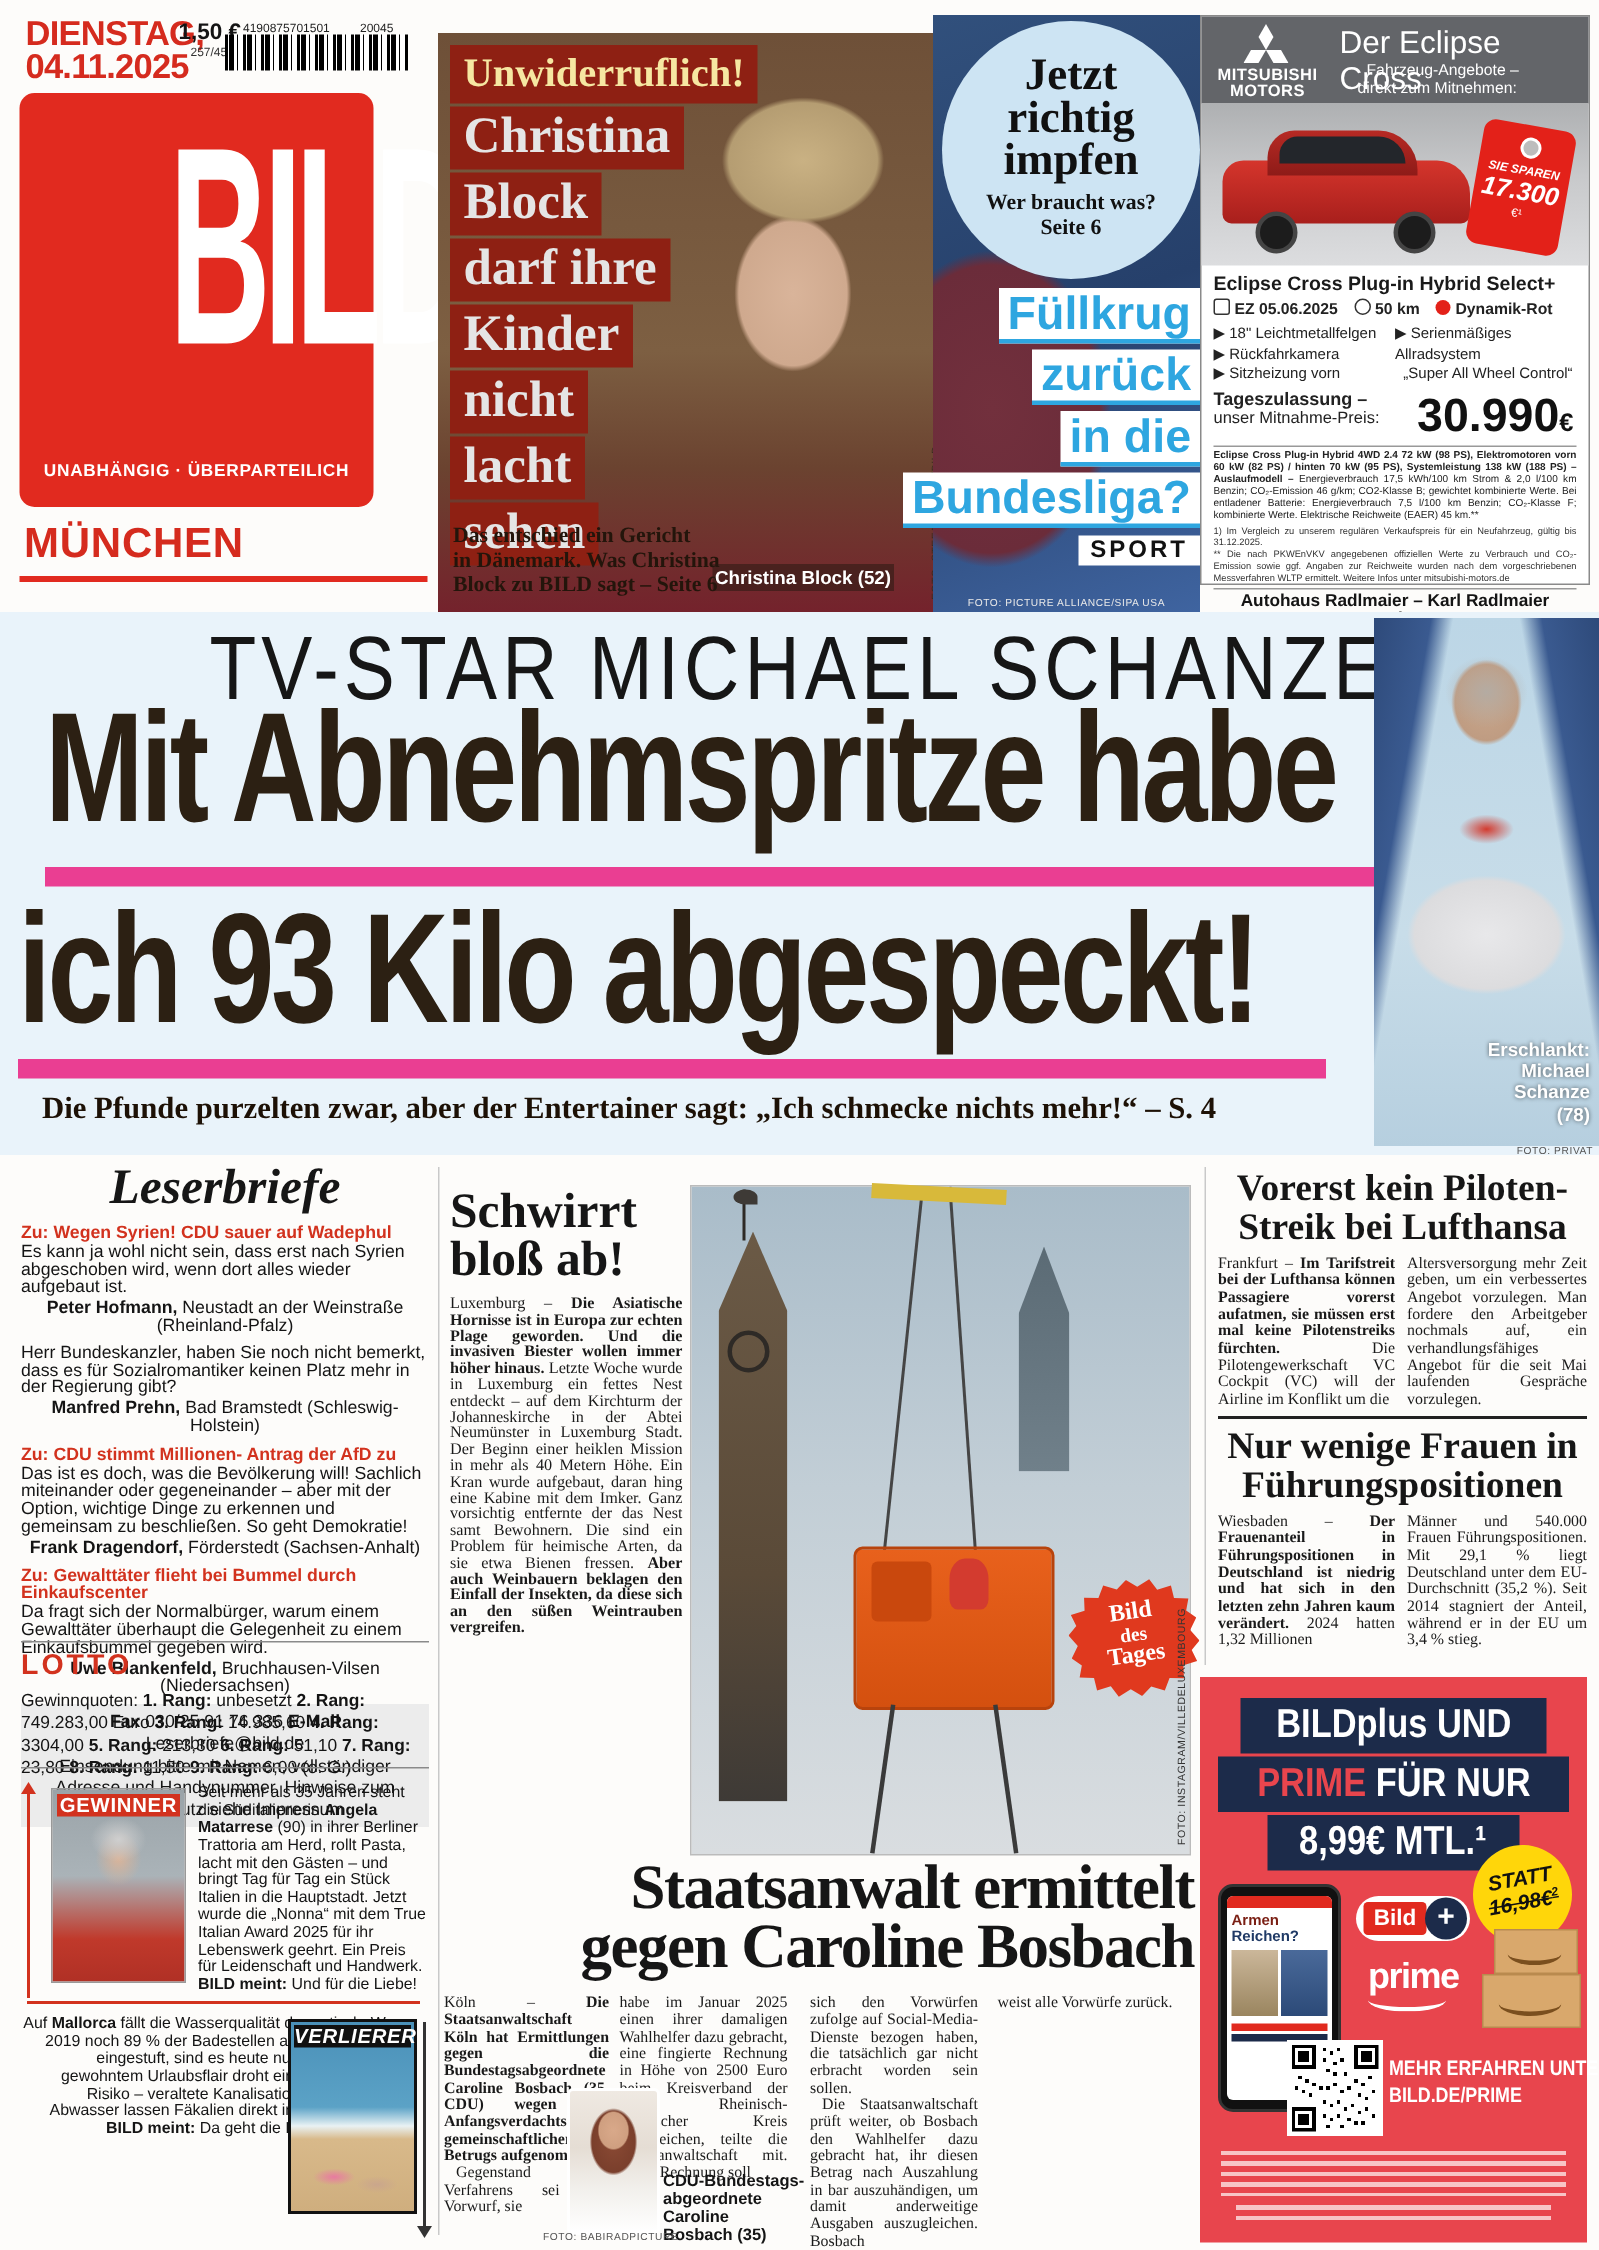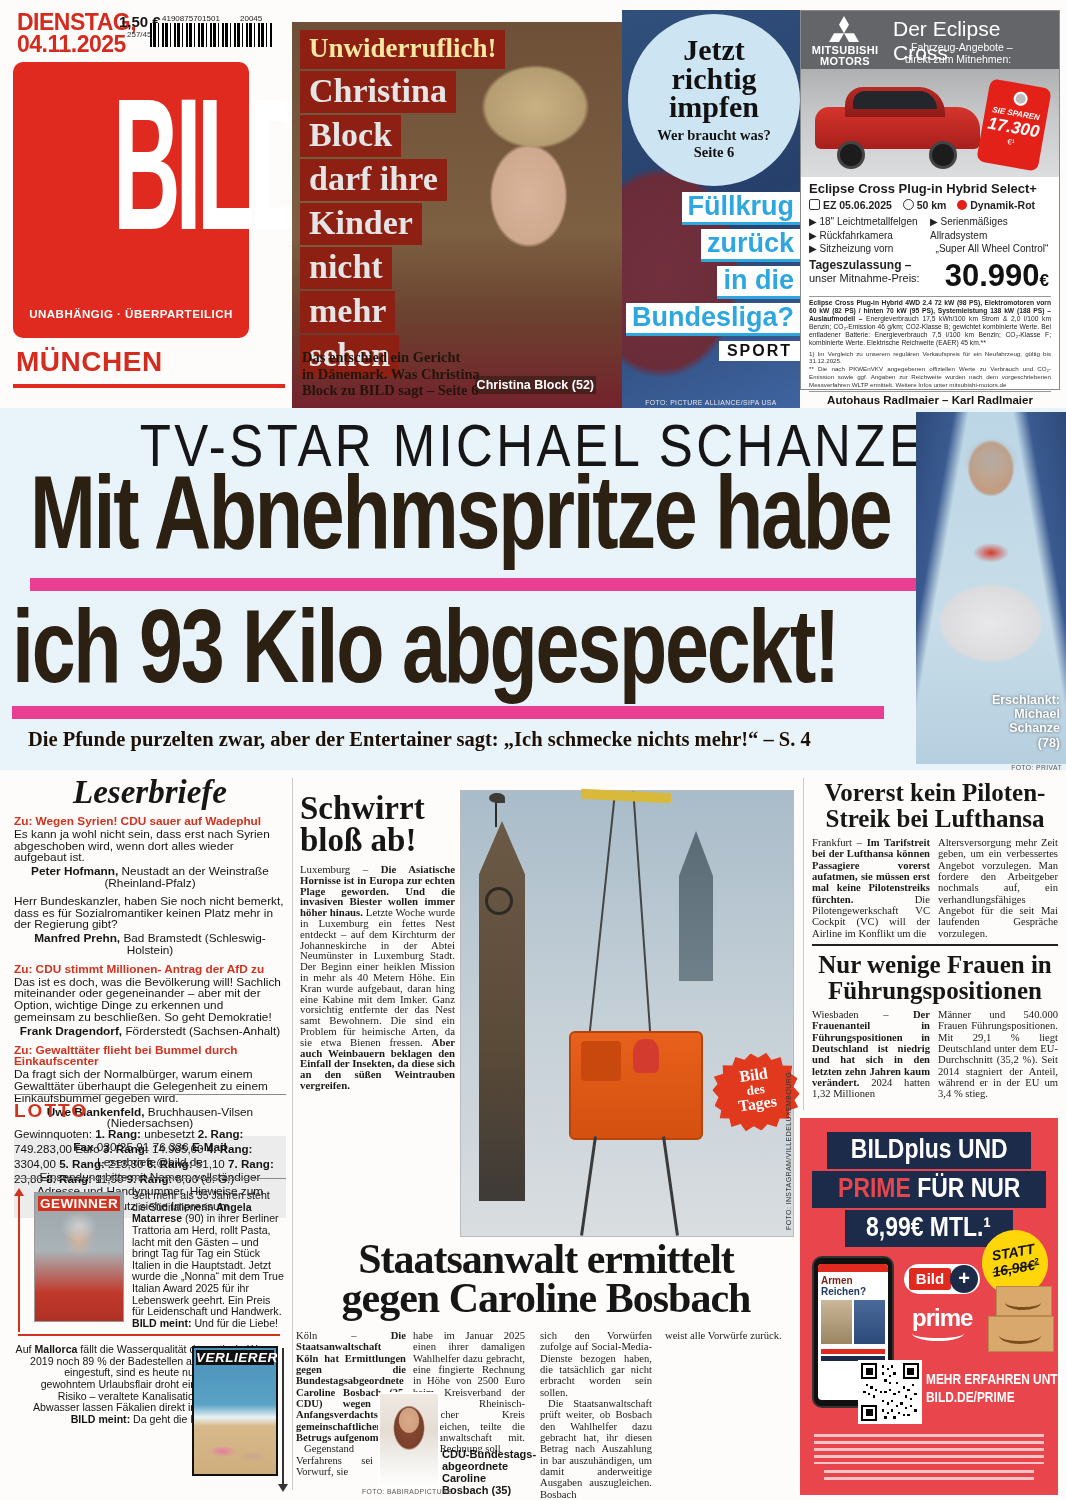--- a/index.html
+++ b/index.html
@@ -28,21 +28,21 @@
              padding:3px 9px 5px 9px;margin-top:2px;}
   .chr-kicker{display:table;background:#8e2013;color:#f6e7a2;font-weight:bold;
               font-family:"Liberation Serif",serif;font-size:27px;padding:3px 9px 5px 9px;}
   .chr-cap{font-family:"Liberation Serif",serif;font-weight:bold;font-size:14.5px;
            line-height:1.12;color:#23150b;}
   
   .fk-photo{background:
      radial-gradient(40px 40px at 28% 32%,#d9a98a 0%,rgba(0,0,0,0) 62%),
      radial-gradient(120px 160px at 22% 66%,#72303d 0%,#6b2c3a 60%,rgba(0,0,0,0) 66%),
      linear-gradient(160deg,#31507c 0%,#26406b 50%,#3f64a0 100%);}
-  .fk-line{display:table;background:#fff;color:#2ea6e0;font-weight:bold;font-size:27px;
+  .fk-line{display:table;background:#fff;color:#2ea6e0;font-weight:bold;font-size:31px;
            line-height:1;padding:1px 6px 2px 6px;border-bottom:3px solid #2ea6e0;}
   .impfen-circle{background:#cde4f3;border-radius:50%;text-align:center;
                  font-family:"Liberation Serif",serif;color:#111;}
   
   .ad-m{border:1px solid #8a8a8a;background:#fff;}
   .ad-m-head{background:#636569;color:#fff;}
   .ad-m-car{background:linear-gradient(180deg,#aeb0b2 0%,#c8c9cb 45%,#dcdddf 100%);}
   .tag{background:#e32119;border-radius:8px;transform:rotate(10deg);color:#fff;text-align:center;}
   .feat{font-size:10px;line-height:1.35;color:#222;}
   .fineprint{font-size:6.7px;line-height:1.22;color:#222;text-align:justify;}
@@ -131,21 +131,21 @@
   <div class="abs" style="left:13px;top:384px;width:272px;height:4px;background:#e12a1f;"></div>
 
   <div class="abs chr-photo" style="left:292px;top:22px;width:338px;height:386px;">
     <div class="abs" style="left:8px;top:8px;">
       <div class="chr-kicker">Unwiderruflich!</div>
       <div class="chr-label">Christina</div>
       <div class="chr-label">Block</div>
       <div class="chr-label">darf ihre</div>
       <div class="chr-label">Kinder</div>
       <div class="chr-label">nicht</div>
-      <div class="chr-label">mehr</div>
+      <div class="chr-label">lacht</div>
       <div class="chr-label">sehen</div>
     </div>
     <div class="abs chr-cap" style="left:10px;bottom:10px;">
       <div>Das entschied ein Gericht</div>
       <div>in Dänemark. Was Christina</div>
       <div>Block zu BILD sagt – Seite 6</div>
     </div>
     <div class="abs" style="right:34px;bottom:14px;background:rgba(40,25,18,.55);color:#fff;font-weight:bold;font-size:12.5px;text-align:center;padding:2px 2px;line-height:1.15;">Christina Block (52)</div>
     <div class="abs vcredit" style="right:2px;bottom:8px;color:#3a2a20;">FOTO: STEFAN HESSE/BILD</div>
   </div>
@@ -350,21 +350,21 @@
     <div class="abs" style="left:208px;top:345px;width:3px;height:100px;background:#3a3a3a;transform:rotate(-8deg);"></div>
     <div class="abs badge" style="left:252px;top:262px;width:86px;height:78px;">
       <div style="font-size:16px;line-height:1;padding-top:14px;">Bild</div>
       <div style="font-size:13px;line-height:1;">des</div>
       <div style="font-size:16px;line-height:1;">Tages</div>
     </div>
     <div class="abs vcredit" style="right:1px;bottom:6px;color:#333;">FOTO: INSTAGRAM/VILLEDELUXEMBOURG</div>
   </div>
 
   <div class="abs" style="left:296px;top:1240px;width:500px;">
-    <div class="headline-serif" style="font-size:42px;line-height:.92;text-align:center;letter-spacing:-1px;">
+    <div class="headline-serif" style="font-size:42px;line-height:.92;text-align:right;letter-spacing:-1px;">
       <div>Staatsanwalt ermittelt</div>
       <div>gegen Caroline Bosbach</div>
     </div>
   </div>
   <div class="abs body-serif" style="left:296px;top:1330px;width:110px;height:162px;">
     <span>Köln – </span><span class="b">Die Staatsanwaltschaft Köln hat Ermittlungen gegen die Bundestagsabgeordnete Caroline Bosbach (35, CDU) wegen des Anfangsverdachts des gemeinschaftlichen Betrugs aufgenommen.</span>
     <p style="text-indent:8px;">Gegenstand des Verfahrens sei der Vorwurf, sie</p>
   </div>
   <div class="abs body-serif" style="left:413px;top:1330px;width:112px;height:162px;">
     <span>habe im Januar 2025 einen ihrer damaligen Wahlhelfer dazu gebracht, eine fingierte Rechnung in Höhe von 2500 Euro beim Kreisverband der CDU Rheinisch-Bergischer Kreis einzureichen, teilte die Staatsanwaltschaft mit. Diese Rechnung soll</span>

